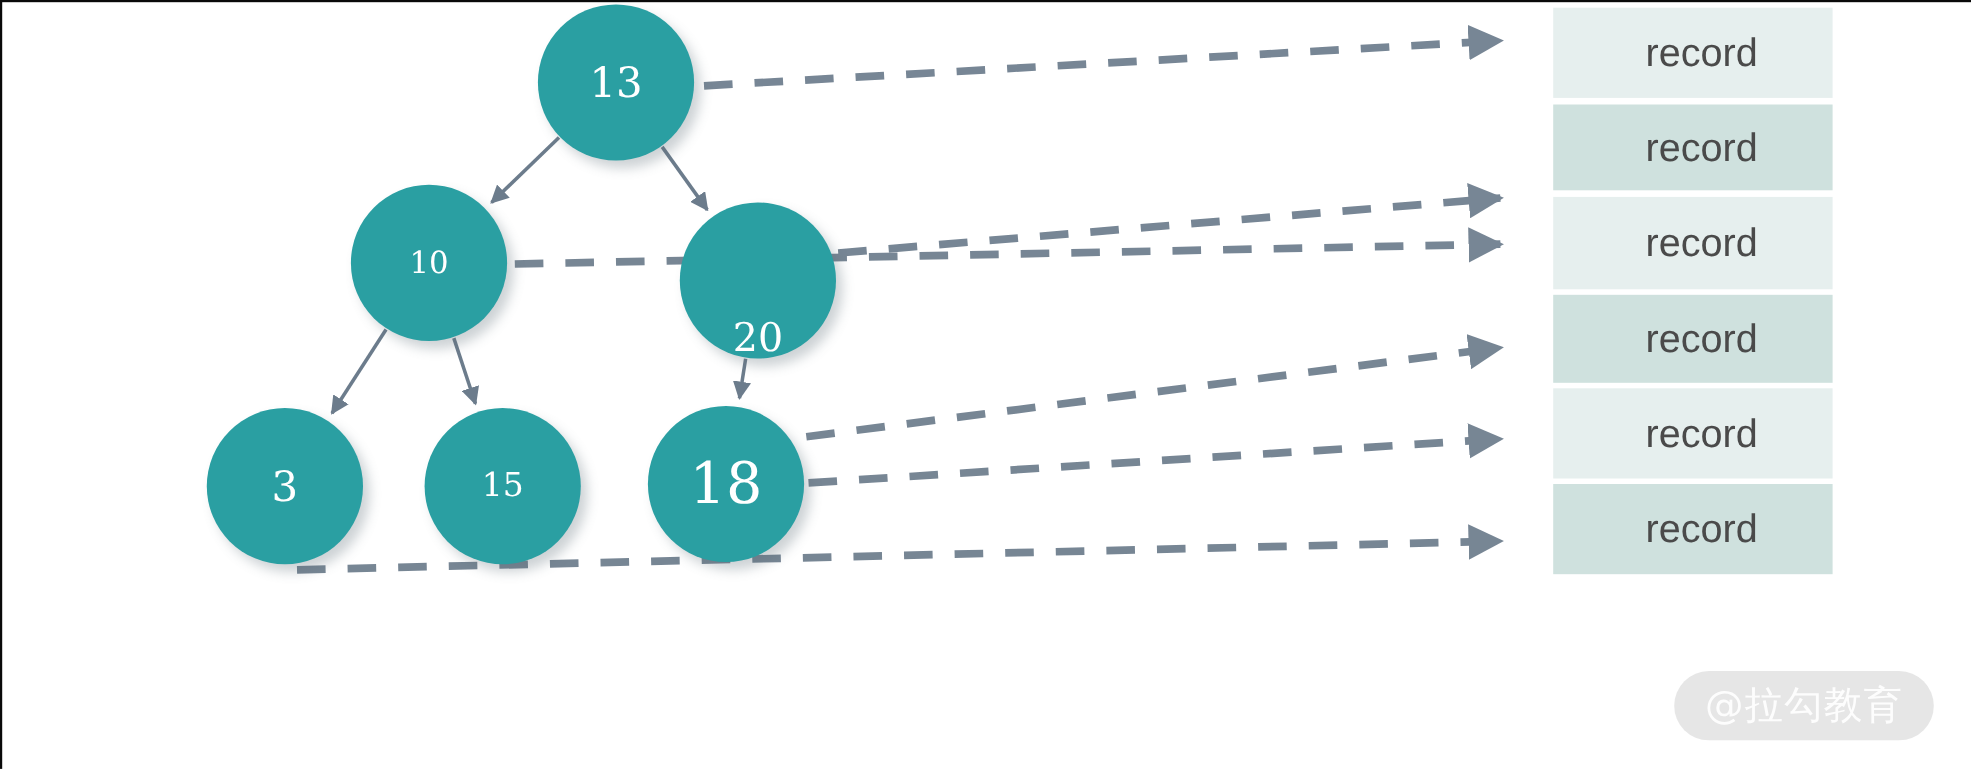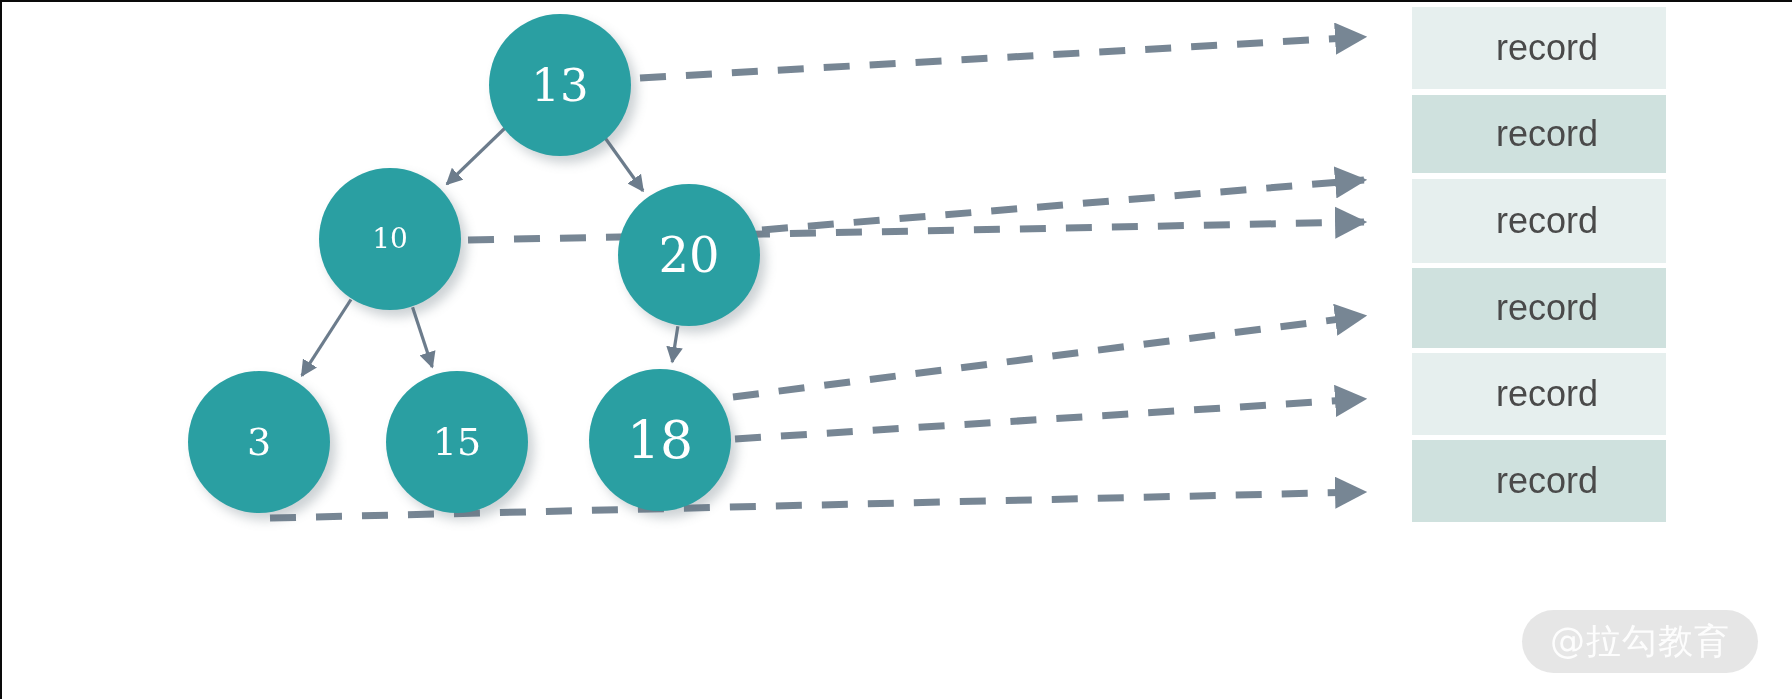--- a/index.html
+++ b/index.html
@@ -108,33 +108,33 @@
         <line x1="638" y1="76" x2="1362" y2="35"></line>
         <line x1="466" y1="238" x2="1362" y2="220"></line>
         <line x1="760" y1="228" x2="1362" y2="178"></line>
         <line x1="731" y1="395" x2="1362" y2="314"></line>
         <line x1="733" y1="437" x2="1362" y2="397"></line>
         <line x1="268" y1="516" x2="1362" y2="490"></line>
       </g>
   </svg>
 
   <div id="node-layer">
-      <div class="node" style="left: 487px; top: 12px; width: 142px; height: 142px; font-size: 45px;">
+      <div class="node" style="left: 487px; top: 2px; width: 142px; height: 142px; font-size: 38px;">
         <span>13</span>
       </div>
       <div class="node" style="left: 317px; top: 166px; width: 142px; height: 142px; font-size: 28px;">
         <span>10</span>
       </div>
-      <div class="node" style="left: 616px; top: 182px; width: 142px; height: 142px; font-size: 48px;">
+      <div class="node" style="left: 616px; top: 182px; width: 142px; height: 142px; font-size: 36px; align-items: flex-end;">
         <span>20</span>
       </div>
       <div class="node" style="left: 186px; top: 369px; width: 142px; height: 142px; font-size: 38px;">
         <span>3</span>
       </div>
-      <div class="node" style="left: 384px; top: 369px; width: 142px; height: 142px; font-size: 38px;">
+      <div class="node" style="left: 384px; top: 369px; width: 142px; height: 142px; font-size: 30px;">
         <span>15</span>
       </div>
       <div class="node" style="left: 587px; top: 367px; width: 142px; height: 142px; font-size: 52px;">
         <span>18</span>
       </div>
     </div>
 
   <div id="record-layer">
       <div class="record tint-a" style="top: 5px; height: 82px;">
         <span>record</span>

